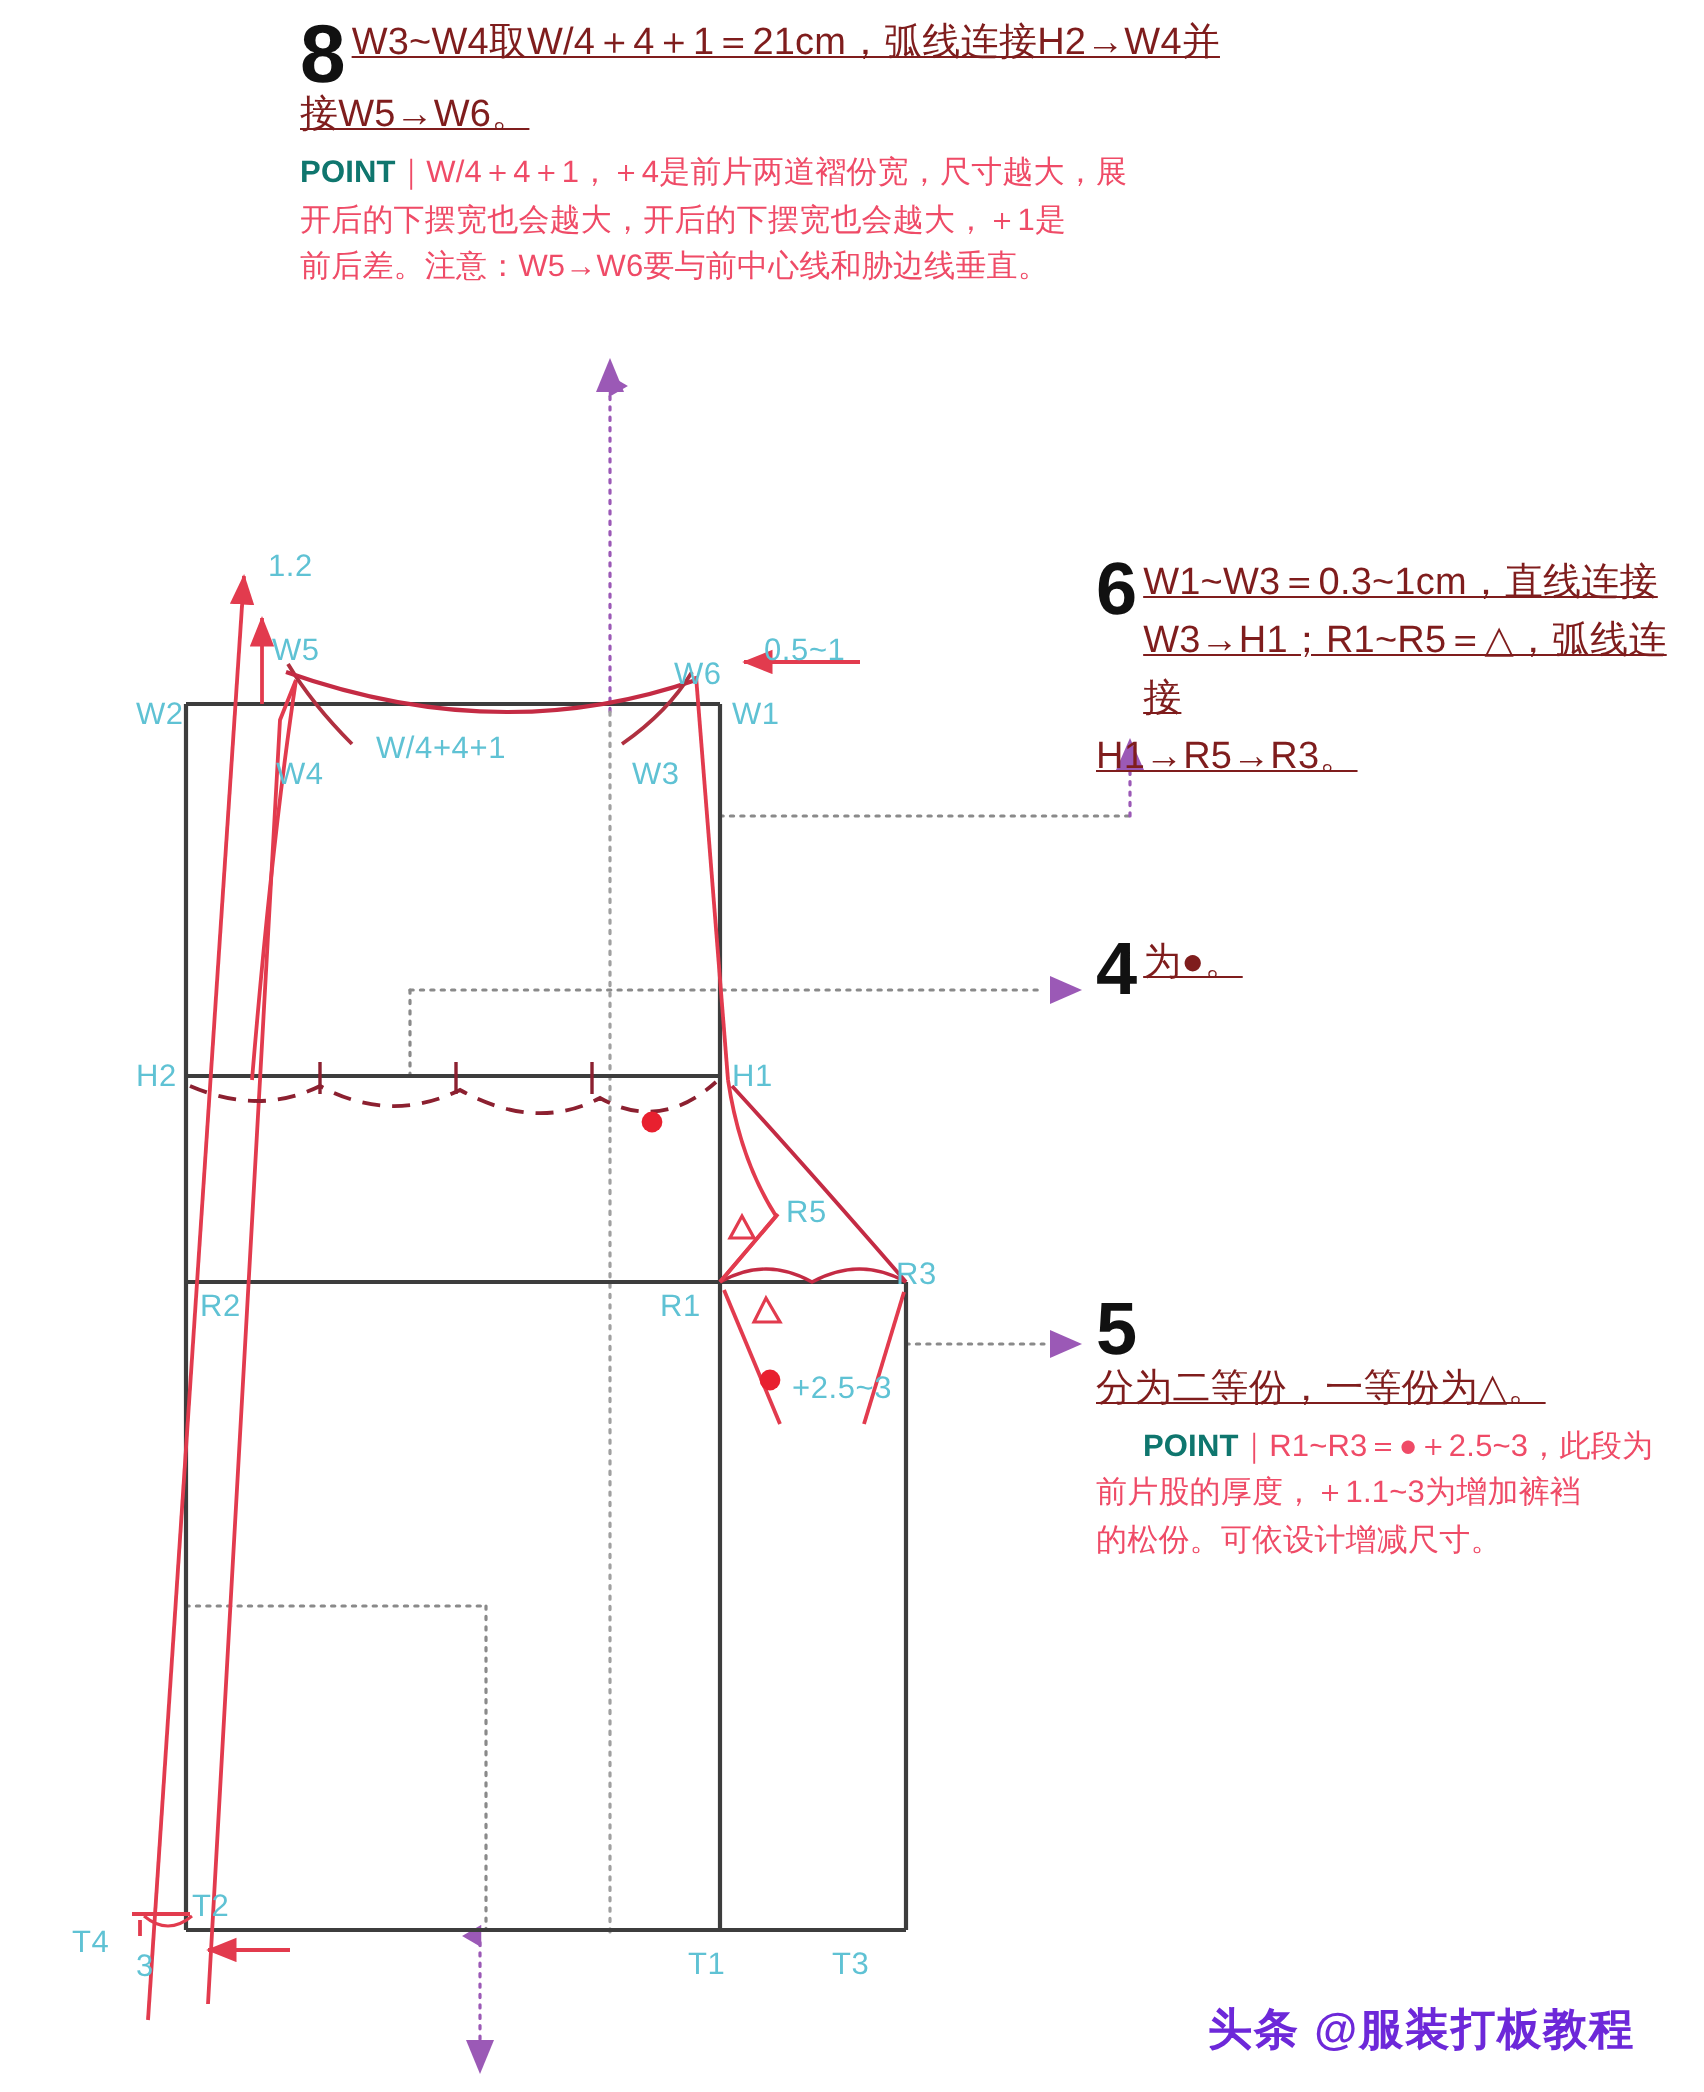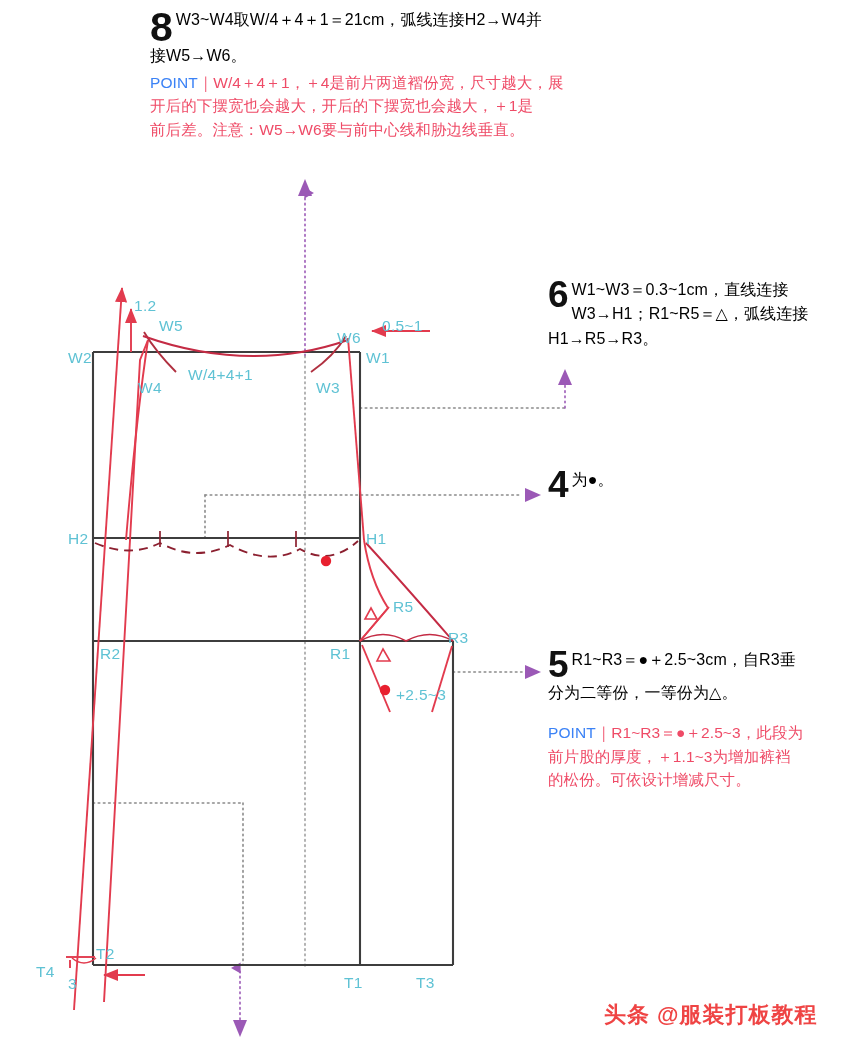--- a/index.html
+++ b/index.html
@@ -12,23 +12,23 @@
 
   
   #step8-block{left:150px;top:8px;width:460px;}
   .step-row{display:flex;align-items:flex-start;}
   .step-num{
     font-size:41px;font-weight:bold;color:#111;line-height:0.84;
     margin-right:3px;margin-top:2px;flex:0 0 auto;
     font-family:"Liberation Sans","DejaVu Sans",sans-serif;
   }
   .step-body{flex:1 1 auto;}
-  .txt-dark{color:#000000;font-size:16px;line-height:1.52;letter-spacing:.1px;}
+  .txt-dark{color:#7f1d1d;font-size:19px;line-height:1.52;letter-spacing:.1px;text-decoration:underline;}
   .txt-point{color:#ef4b67;font-size:15.5px;line-height:1.52;letter-spacing:.1px;}
-  .point-tag{font-weight:normal;color:#3b82f6;}
+  .point-tag{font-weight:bold;color:#0f766e;}
 
   
   #step6-block{left:548px;top:278px;width:300px;}
   #step4-block{left:548px;top:468px;width:300px;}
   #step5-block{left:548px;top:648px;width:302px;}
   .step-num-sm{
     font-size:37px;font-weight:bold;color:#111;line-height:0.86;
     margin-right:3px;margin-top:1px;flex:0 0 auto;
   }
 
@@ -38,21 +38,21 @@
 
   
   .lbl{
     position:absolute;color:#5fc2d4;font-size:15.5px;
     letter-spacing:.3px;white-space:nowrap;
     font-family:"Liberation Sans","DejaVu Sans",sans-serif;
   }
 
   
   #watermark{
-    left:604px;top:1000px;color:#ef4444;font-size:22px;font-weight:bold;
+    left:604px;top:1000px;color:#6d28d9;font-size:22px;font-weight:bold;
     letter-spacing:1px;white-space:nowrap;
   }
 </style>
 </head>
 <body>
 
 <div class="abs" id="diagram">
 <svg width="852" height="1046" viewBox="0 0 852 1046" xmlns="http://www.w3.org/2000/svg">
   <defs>
     <marker id="arrRed" markerWidth="9" markerHeight="9" refX="7.5" refY="3.2" orient="auto" markerUnits="strokeWidth">
@@ -169,36 +169,36 @@
   <g stroke="#e23b4e" stroke-width="1.6" fill="none">
     <path d="M365,619 L377,619 L371,608 z"></path>
     <path d="M377,661 L390,661 L383,649 z"></path>
   </g>
 </svg>
 </div>
 
 <div id="diagram-labels">
   <span class="lbl abs" style="left:68px;top:349px">W2</span>
   <span class="lbl abs" style="left:366px;top:349px">W1</span>
-  <span class="lbl abs" style="left:159px;top:317px">W5</span>
+  <span class="lbl abs" style="left:136px;top:317px">W5</span>
   <span class="lbl abs" style="left:337px;top:329px">W6</span>
   <span class="lbl abs" style="left:138px;top:379px">W4</span>
   <span class="lbl abs" style="left:316px;top:379px">W3</span>
   <span class="lbl abs" style="left:68px;top:530px">H2</span>
   <span class="lbl abs" style="left:366px;top:530px">H1</span>
   <span class="lbl abs" style="left:100px;top:645px">R2</span>
   <span class="lbl abs" style="left:330px;top:645px">R1</span>
   <span class="lbl abs" style="left:393px;top:598px">R5</span>
   <span class="lbl abs" style="left:448px;top:629px">R3</span>
   <span class="lbl abs" style="left:36px;top:963px">T4</span>
   <span class="lbl abs" style="left:96px;top:945px">T2</span>
   <span class="lbl abs" style="left:344px;top:974px">T1</span>
   <span class="lbl abs" style="left:416px;top:974px">T3</span>
 
-  <span class="lbl abs" style="left:134px;top:297px">1.2</span>
+  <span class="lbl abs" style="left:134px;top:275px">1.2</span>
   <span class="lbl abs" style="left:188px;top:366px">W/4+4+1</span>
   <span class="lbl abs" style="left:382px;top:317px">0.5~1</span>
   <span class="lbl abs" style="left:396px;top:686px">+2.5~3</span>
   <span class="lbl abs" style="left:68px;top:975px">3</span>
 </div>
 
 <div class="abs" id="step8-block">
   <div class="step-row">
     <div class="step-num">8</div>
     <div class="step-body">
@@ -230,24 +230,23 @@
     <div class="step-body">
       <div class="txt-dark">为●。</div>
     </div>
   </div>
 </div>
 
 <div class="abs" id="step5-block">
   <div class="step-row">
     <div class="step-num-sm">5</div>
     <div class="step-body">
-      <div class="txt-dark">R1~R3＝●＋2.5~3cm，自R3垂</div>
     </div>
   </div>
   <div class="txt-dark">分为二等份，一等份为△。</div>
-  <div class="txt-point" style="margin-top:16px;">
+  <div class="txt-point" style="margin-top:2px;text-align:center;">
     <span class="point-tag">POINT</span><span>｜R1~R3＝●＋2.5~3，此段为</span>
   </div>
   <div class="txt-point">前片股的厚度，＋1.1~3为增加裤裆</div>
   <div class="txt-point">的松份。可依设计增减尺寸。</div>
 </div>
 
 <div class="abs" id="watermark">头条 @服装打板教程</div>
 
 </body></html>

